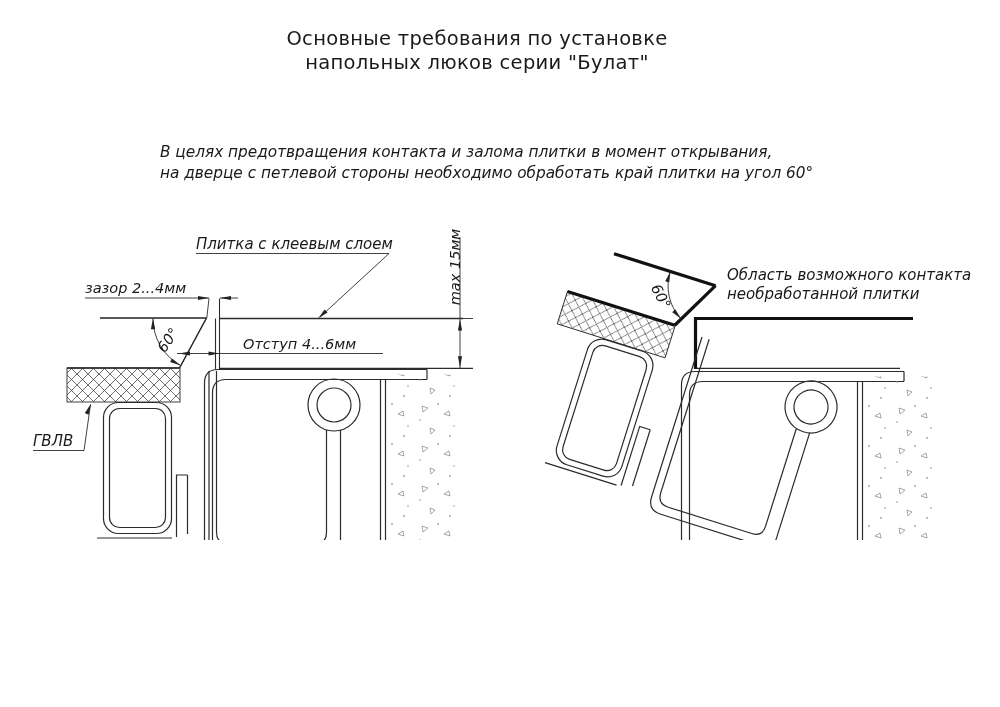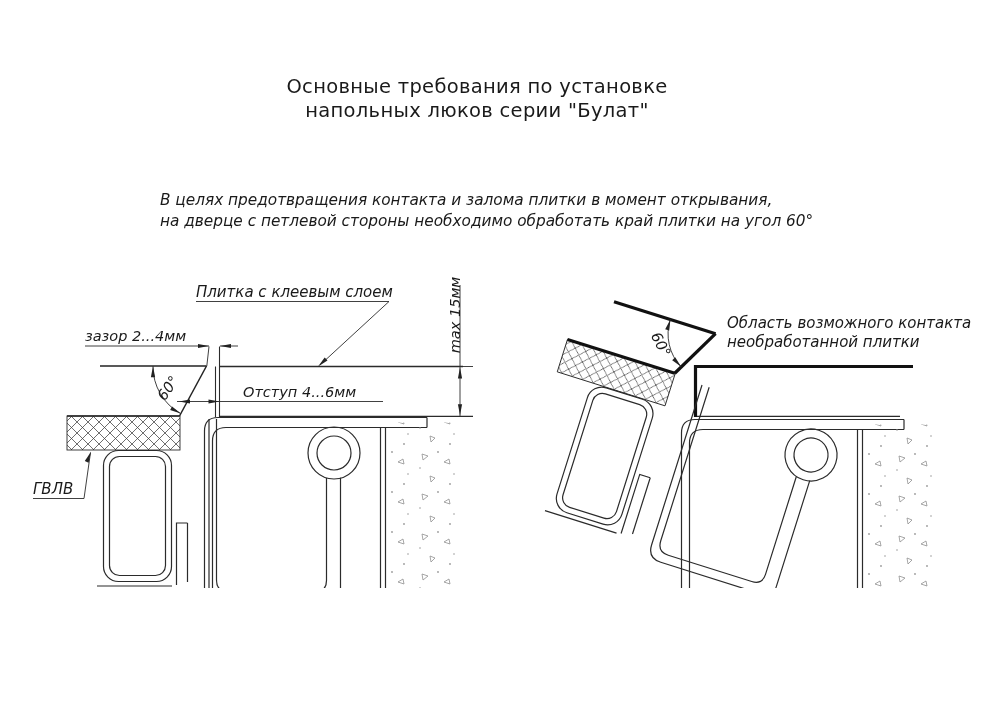--- a/index.html
+++ b/index.html
@@ -1,17 +1,17 @@
 <!DOCTYPE html>
 <html><head>
 <meta charset="utf-8">
 <style>
   html,body{margin:0;padding:0;background:#fff;}
   .canvas{position:relative;width:1000px;height:540px;background:#ffffff;overflow:hidden;
-          font-family:"DejaVu Sans",sans-serif;margin-top:48px;}
+          font-family:"DejaVu Sans",sans-serif;}
   svg{position:absolute;left:0;top:0;}
   text{fill:#1a1a1a;}
   .t-title{font-size:19.5px;font-style:normal;letter-spacing:.3px;}
   .t-note{font-size:15.3px;font-style:italic;}
   .t-label{font-size:15px;font-style:italic;}
   .t-dim{font-size:14.5px;font-style:italic;}
 </style>
 </head>
 <body>
 

